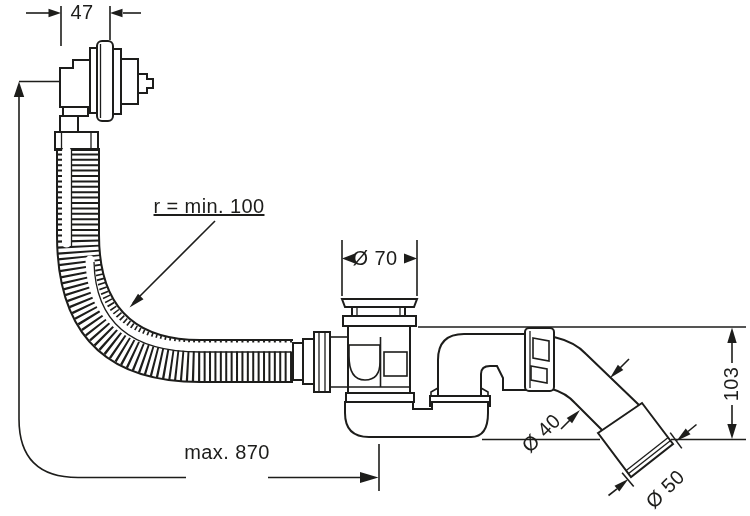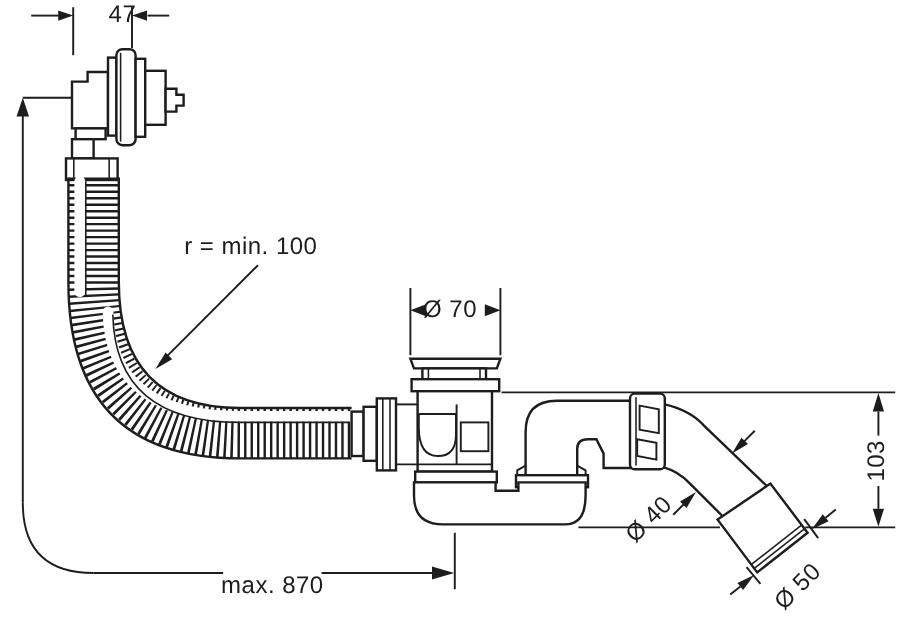--- a/index.html
+++ b/index.html
@@ -170,21 +170,21 @@
 
   <g>
     <rect class="wf" x="525" y="328" width="29" height="63" rx="4"></rect>
     <line class="thin" x1="530" y1="331" x2="530" y2="388"></line>
     <path class="ln" d="M 533,338 L 549,341 L 549,361 L 533,358 Z"></path>
     <path class="ln" d="M 531,366 L 547,369 L 547,383 L 531,380 Z"></path>
   </g>
 
 </svg>
 
-<span class="lbl" style="left:82px;top:12px;margin-left:20px;">47</span>
-<span class="lbl" style="left:209px;top:206px;">r = min. 100</span>
+<span class="lbl" style="left:82px;top:12px;">47</span>
+<span class="lbl" style="left:209px;top:206px;text-decoration:underline;">r = min. 100</span>
 <span class="lbl" style="left:375px;top:258px;">Ø 70</span>
-<span class="lbl" style="left:227px;top:488px;text-align:right;">max. 870</span>
+<span class="lbl" style="left:227px;top:452px;text-align:right;">max. 870</span>
 <span class="lbl rot90" style="left:731px;top:384px;">103</span>
 <span class="lbl rot45" style="left:541px;top:433px;">Ø 40</span>
 <span class="lbl rot45" style="left:665px;top:489px;">Ø 50</span>
 
 </div>
 
 </body></html>

